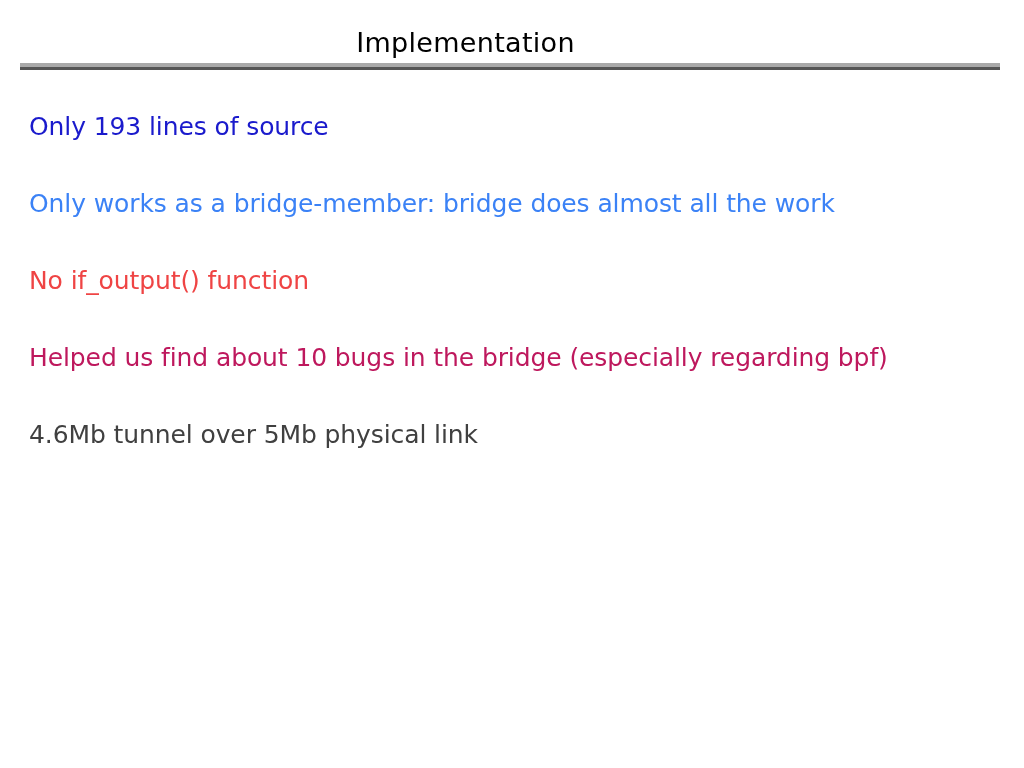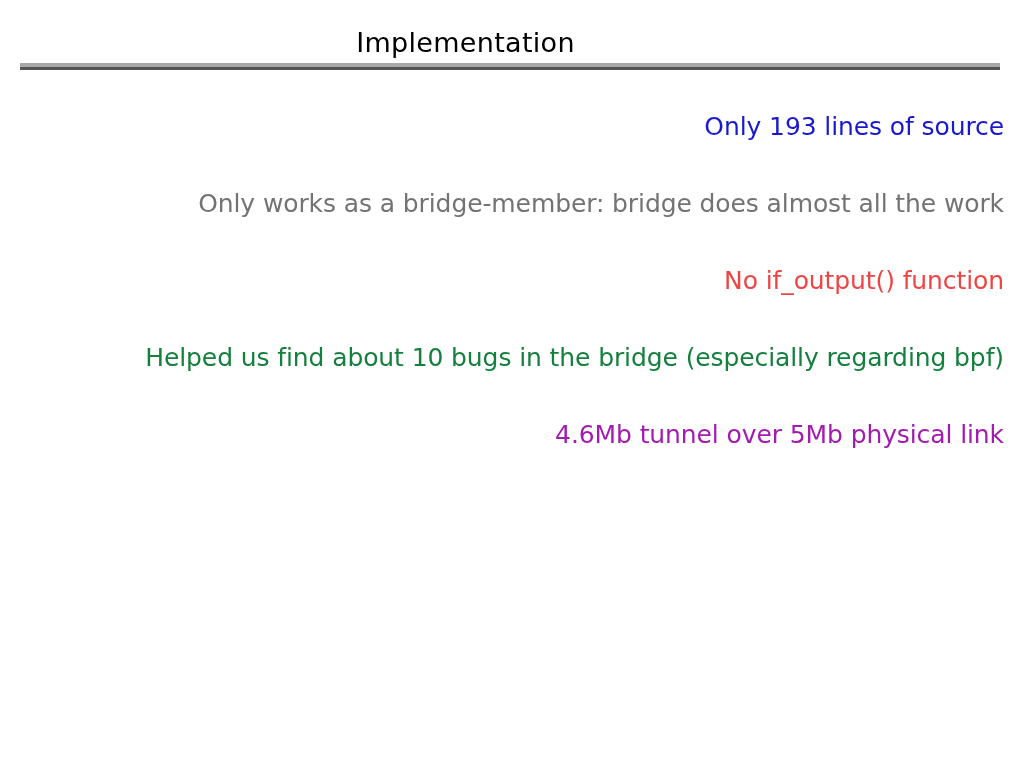--- a/index.html
+++ b/index.html
@@ -77,39 +77,38 @@
   .body-line {
     color: #1a1acc;
     font-family: "DejaVu Sans", sans-serif;
     font-size: 25px;
     font-weight: 400;
     line-height: 30px;
     height: 30px;
     margin: 0 0 47px 0;
     white-space: pre;
     letter-spacing: -0.1px;
-    text-align: right;
   }
   .body-line:last-child {
     margin-bottom: 0;
   }
 </style>
 </head>
 <body>
 
 <div class="slide" style="background: rgb(255, 255, 255);">
 
   <div class="slide-title" style="color: rgb(0, 0, 0);">Implementation</div>
 
   <div class="title-rule">
     <div class="rule-light" style="background: rgb(169, 169, 169);"></div>
     <div class="rule-dark" style="background: rgb(85, 85, 85);"></div>
   </div>
 
   <ul class="body-list">
     <li class="body-line" style="color: rgb(26, 26, 204);">Only 193 lines of source</li>
-    <li class="body-line" style="color: #737373;">Only works as a bridge-member: bridge does almost all the work</li>
+    <li class="body-line" style="color: #3b82f6;">Only works as a bridge-member: bridge does almost all the work</li>
     <li class="body-line" style="color: #ef4444;">No if_output() function</li>
-    <li class="body-line" style="color: #15803d;">Helped us find about 10 bugs in the bridge (especially regarding bpf)</li>
-    <li class="body-line" style="color: #a21caf;">4.6Mb tunnel over 5Mb physical link</li>
+    <li class="body-line" style="color: #be185d;">Helped us find about 10 bugs in the bridge (especially regarding bpf)</li>
+    <li class="body-line" style="color: #404040;">4.6Mb tunnel over 5Mb physical link</li>
   </ul>
 
 </div>
 
 </body></html>

